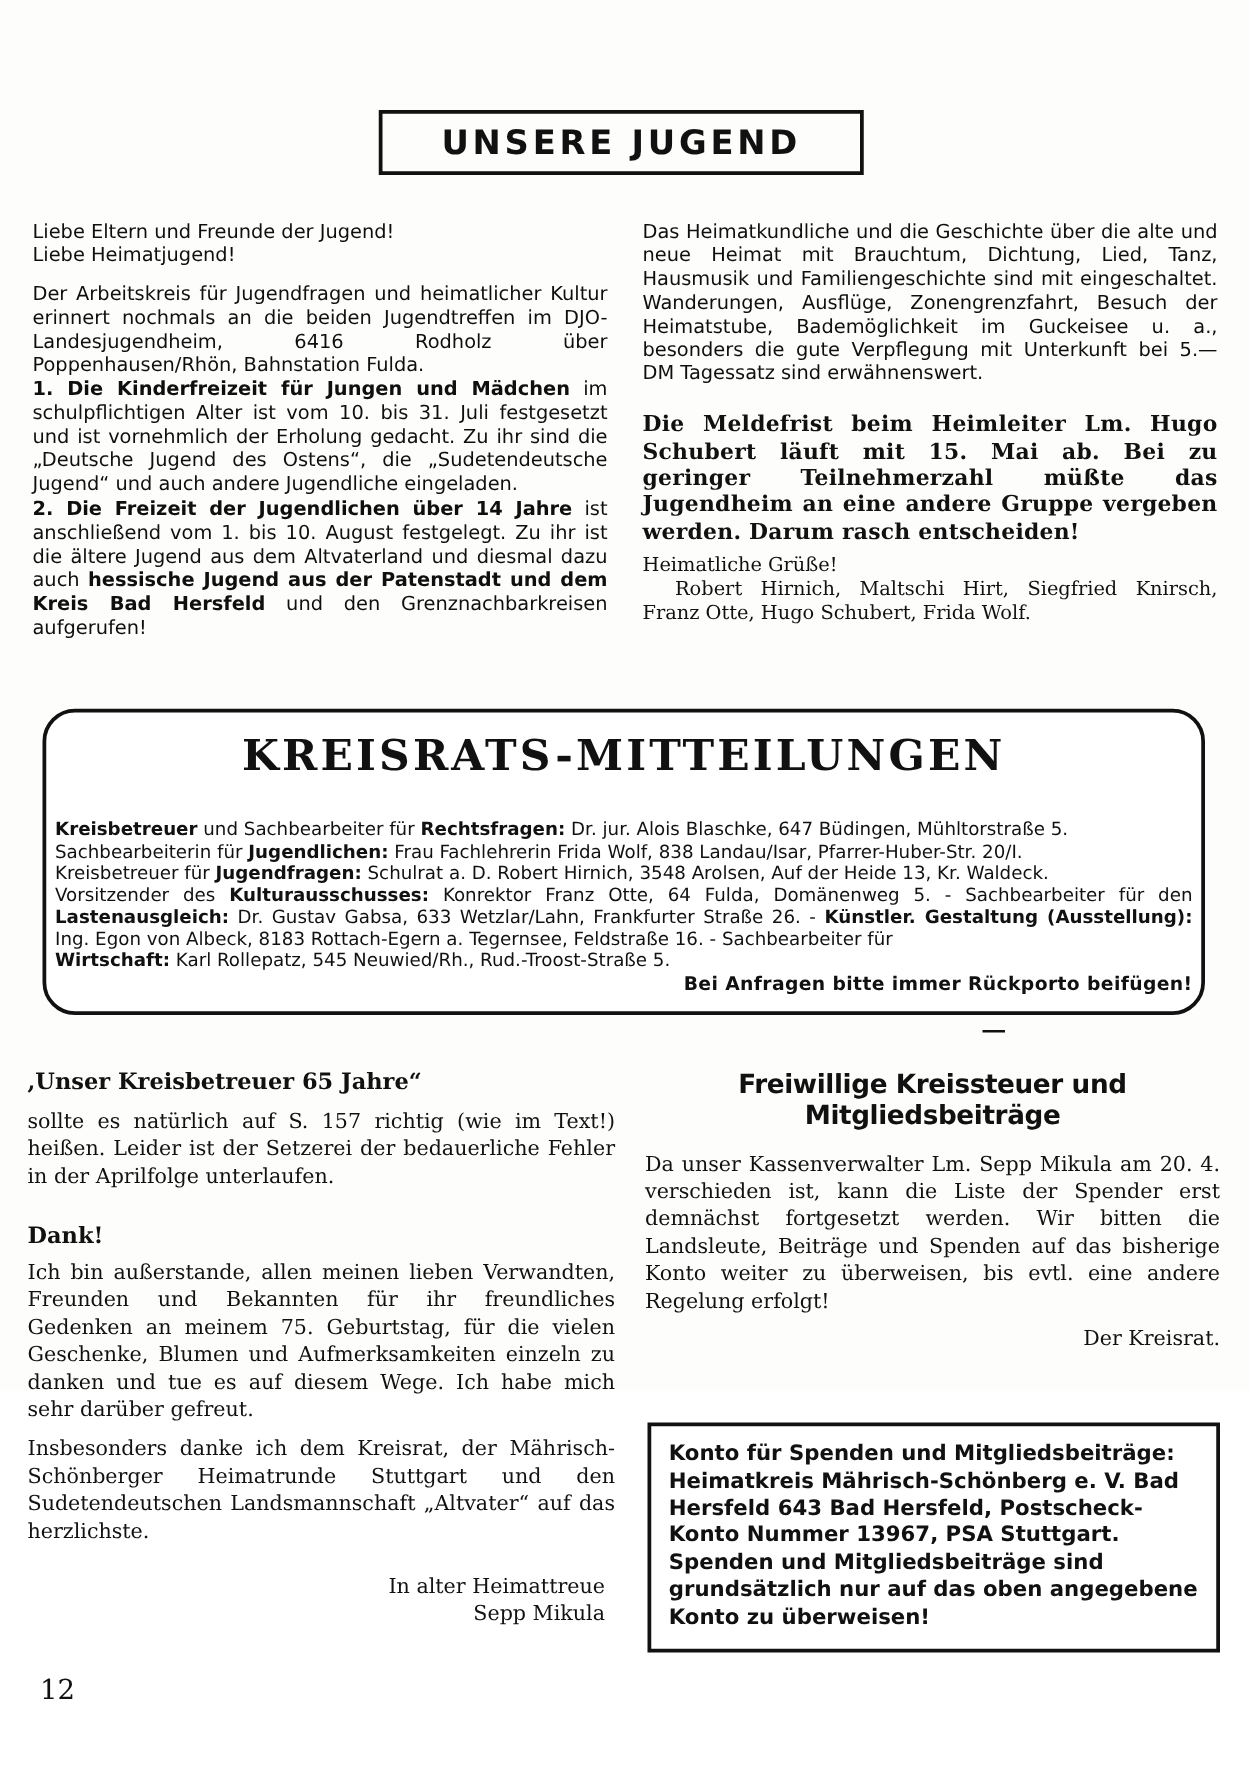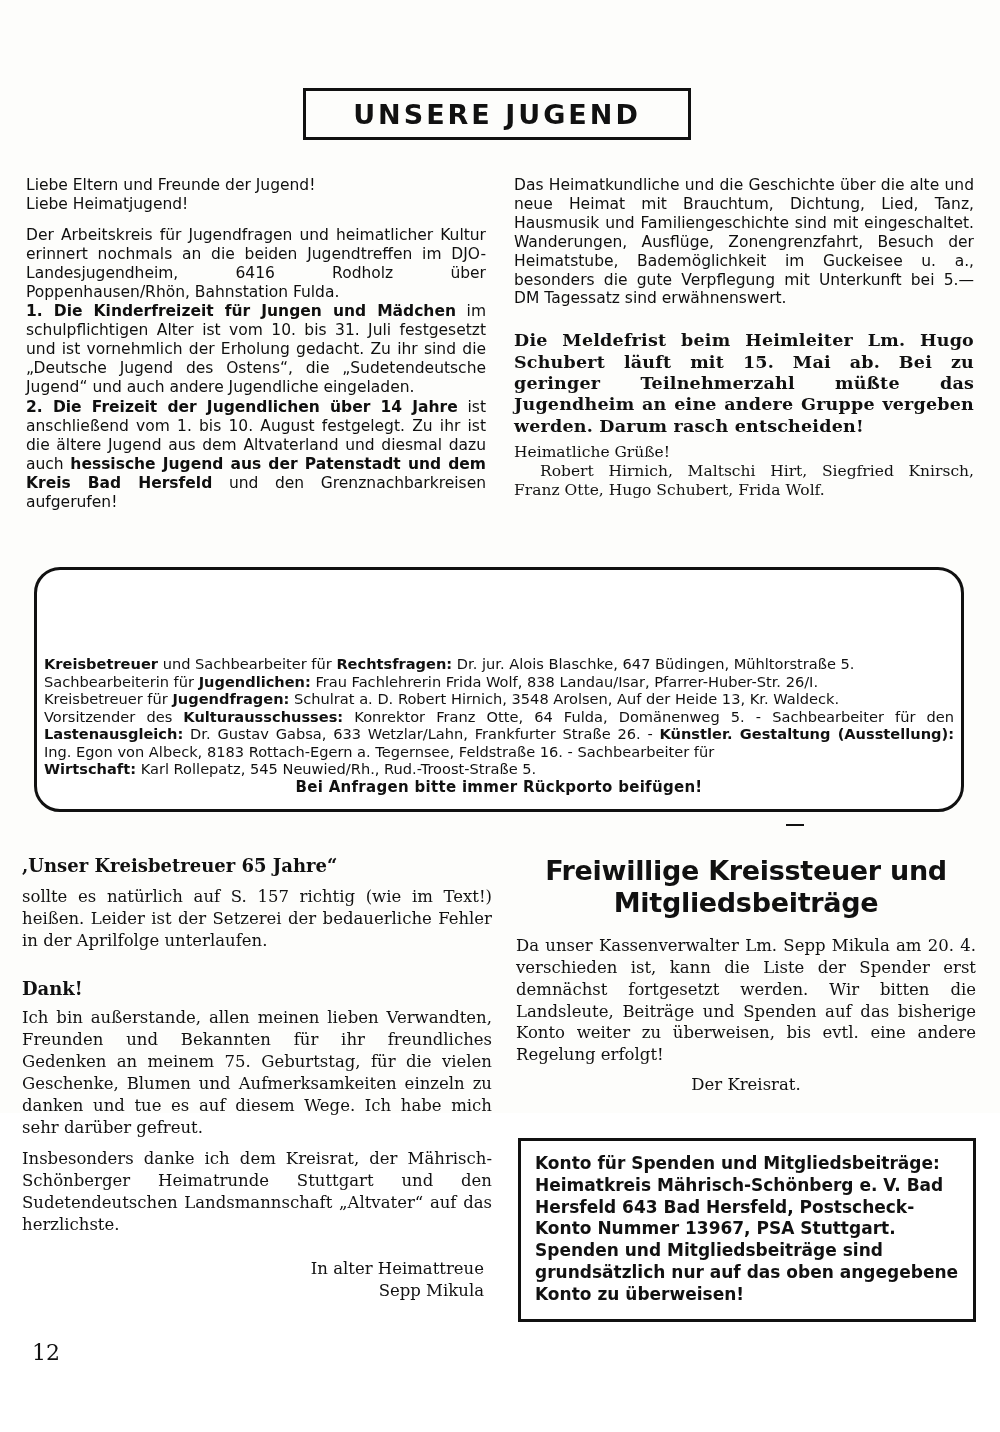--- a/index.html
+++ b/index.html
@@ -130,21 +130,21 @@
     font-family: "DejaVu Sans", sans-serif;
     font-size: 14.6px;
     line-height: 1.2;
     text-align: justify;
   }
   .kr-foot {
     position: absolute;
     left: 44px;
     top: 778px;
     width: 910px;
-    text-align: center;
+    text-align: right;
     font-family: "DejaVu Sans", sans-serif;
     font-weight: bold;
     font-size: 15px;
     letter-spacing: 0.3px;
   }
 
   
   .low-left {
     position: absolute;
     left: 22px;
@@ -172,31 +172,31 @@
   .serif-para {
     font-family: "DejaVu Serif", serif;
     font-size: 16.5px;
     line-height: 1.33;
     text-align: justify;
     margin: 0;
   }
   .right-title {
     font-family: "DejaVu Sans", sans-serif;
     font-weight: bold;
-    font-size: 27px;
+    font-size: 21px;
     line-height: 1.18;
     text-align: center;
     margin: 0 0 16px 0;
     letter-spacing: -0.3px;
   }
   .closing {
     font-family: "DejaVu Serif", serif;
     font-size: 16.5px;
     line-height: 1.33;
-    text-align: center;
+    text-align: right;
     margin-top: 8px;
   }
   .sig-block {
     font-family: "DejaVu Serif", serif;
     font-size: 16.5px;
     line-height: 1.33;
     text-align: center;
     margin-top: 22px;
   }
 
@@ -256,23 +256,24 @@
     <div class="col col-right">
       <p class="p">Das Heimatkundliche und die Geschichte über die alte und neue Heimat mit Brauchtum, Dichtung, Lied, Tanz, Hausmusik und Familiengeschichte sind mit eingeschaltet. Wanderungen, Ausflüge, Zonengrenzfahrt, Besuch der Heimatstube, Bademöglichkeit im Guckeisee u. a., besonders die gute Verpflegung mit Unterkunft bei 5.— DM Tagessatz sind erwähnenswert.</p>
       <p class="heavy">Die Meldefrist beim Heimleiter Lm. Hugo Schubert läuft mit 15. Mai ab. Bei zu geringer Teilnehmerzahl müßte das Jugendheim an eine andere Gruppe vergeben werden. Darum rasch entscheiden!</p>
       <p class="p-serif">Heimatliche Grüße!</p>
       <p class="sign sign-indent">Robert Hirnich, Maltschi Hirt, Siegfried Knirsch, Franz Otte, Hugo Schubert, Frida Wolf.</p>
     </div>
 
   </div>
 
   <div class="kr-box"></div>
+  <div class="kr-title">KREISRATS-MITTEILUNGEN</div>
   <div class="kr-body">
     <span class="b">Kreisbetreuer</span><span> und Sachbearbeiter für </span><span class="b">Rechtsfragen:</span><span> Dr. jur. Alois Blaschke, 647 Büdingen, Mühltorstraße 5.</span><br>
-    <span>Sachbearbeiterin für </span><span class="b">Jugendlichen:</span><span> Frau Fachlehrerin Frida Wolf, 838 Landau/Isar, Pfarrer-Huber-Str. 26/I.</span><br>
+    <span>Sachbearbeiterin für </span><span class="b">Jugendlichen:</span><span> Frau Fachlehrerin Frida Wolf, 838 Landau/Isar, Pfarrer-Huber-Str. 20/I.</span><br>
     <span>Kreisbetreuer für </span><span class="b">Jugendfragen:</span><span> Schulrat a. D. Robert Hirnich, 3548 Arolsen, Auf der Heide 13, Kr. Waldeck.</span><br>
     <span>Vorsitzender des </span><span class="b">Kulturausschusses:</span><span> Konrektor Franz Otte, 64 Fulda, Domänenweg 5. - Sachbearbeiter für den </span><span class="b">Lastenausgleich:</span><span> Dr. Gustav Gabsa, 633 Wetzlar/Lahn, Frankfurter Straße 26. - </span><span class="b">Künstler. Gestaltung (Ausstellung):</span><span> Ing. Egon von Albeck, 8183 Rottach-Egern a. Tegernsee, Feldstraße 16. - Sachbearbeiter für </span><br>
     <span class="b">Wirtschaft:</span><span> Karl Rollepatz, 545 Neuwied/Rh., Rud.-Troost-Straße 5.</span>
   </div>
   <div class="kr-foot">Bei Anfragen bitte immer Rückporto beifügen!</div>
 
   <div class="tick" style="left:786px; top:824px; width:18px; height:2px;"></div>
 
   <div class="low-left">
     <p class="sub-head">,Unser Kreisbetreuer 65 Jahre“</p>

